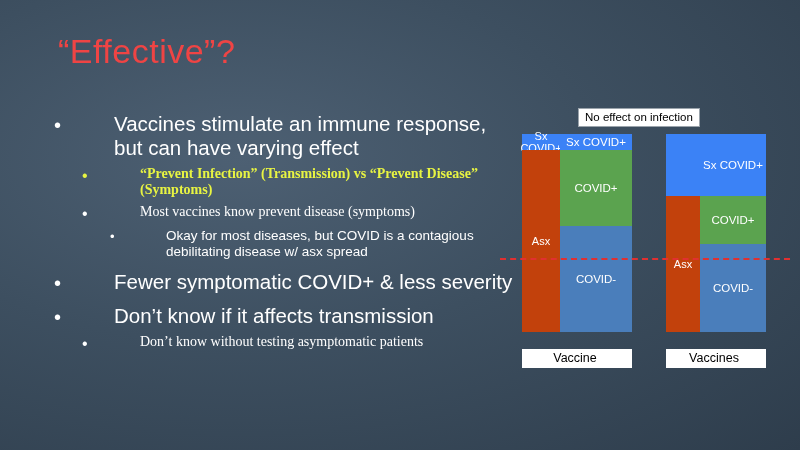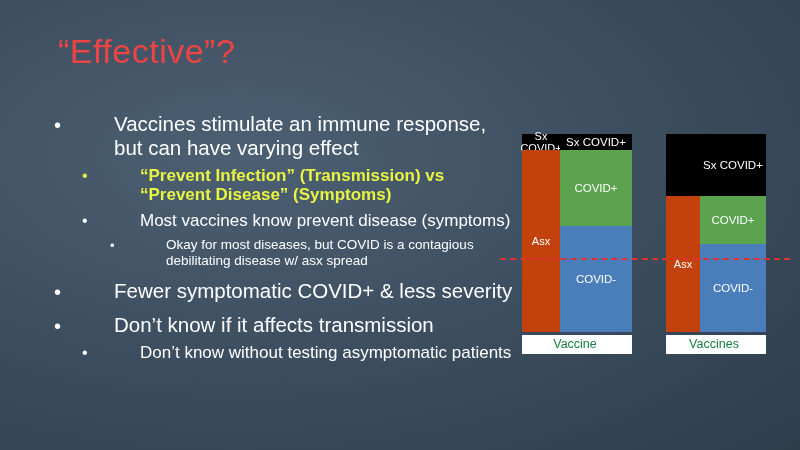--- a/index.html
+++ b/index.html
@@ -40,21 +40,21 @@
   .blk-text { flex: 1 1 auto; margin-left: 44px; }
 
   
   .lvl1 { margin-bottom: 2px; }
   .lvl1 .bullet-glyph { font-size: 20px; width: 16px; margin-top: 3px; }
   .lvl1 .blk-text { font-size: 20.5px; line-height: 1.16; }
 
   
   .lvl2 { margin-left: 28px; margin-bottom: 1px; }
   .lvl2 .bullet-glyph { font-size: 16px; width: 14px; margin-top: 2px; }
-  .lvl2 .blk-text { font-size: 17px; line-height: 1.16; font-weight: bold; }
+  .lvl2 .blk-text { font-size: 14px; line-height: 1.16; font-weight: bold; font-family: Liberation Serif, serif; }
 
   
   .lvl2.plain .blk-text { font-weight: normal; }
 
   
   .lvl3 { margin-left: 56px; margin-bottom: 1px; }
   .lvl3 .bullet-glyph { font-size: 13px; width: 12px; margin-top: 2px; }
   .lvl3 .blk-text { font-size: 13.5px; line-height: 1.2; }
 
   .yellow { color: #e8f442; }
@@ -95,32 +95,32 @@
   .seg {
     position: relative;
     display: flex;
     align-items: center;
     justify-content: center;
     font-size: 11.5px;
     color: #ffffff;
     text-align: center;
   }
   .seg.small { font-size: 11px; }
-  .seg-sx  { background: #000000; }
+  .seg-sx  { background: #3b82f6; }
   .seg-asx { background: #c2410c; }
   .seg-pos { background: #5ba34f; }
   .seg-neg { background: #4a7ebb; }
 
   .axis-label {
     background: #ffffff;
-    color: #15803d;
+    color: #000000;
     font-size: 12.5px;
     text-align: center;
     padding: 2px 4px 3px 0;
-    margin-top: 3px;
+    margin-top: 17px;
   }
 
   
   #threshold-line {
     position: absolute;
     left: 0px;
     top: 150px;
     width: 290px;
     border-top: 2px dashed #e03030;
   }
@@ -170,20 +170,21 @@
 
   <div class="blk lvl2 plain sp-top-sm">
     <span class="bullet-glyph">•</span>
     <span class="blk-text">Don’t know without testing asymptomatic patients</span>
   </div>
 
 </div>
 
 <div id="chart">
 
+  <div id="chart-annotation">No effect on infection</div>
 
   <div class="bar-group" id="group-vaccine">
     <div class="stack">
       <div class="col w-asx-v">
         <div class="seg seg-sx small" style="height:16px">Sx COVID+</div>
         <div class="seg seg-asx small" style="height:182px">Asx</div>
       </div>
       <div class="col w-right-v">
         <div class="seg seg-sx" style="height:16px">Sx COVID+</div>
         <div class="seg seg-pos" style="height:76px">COVID+</div>

